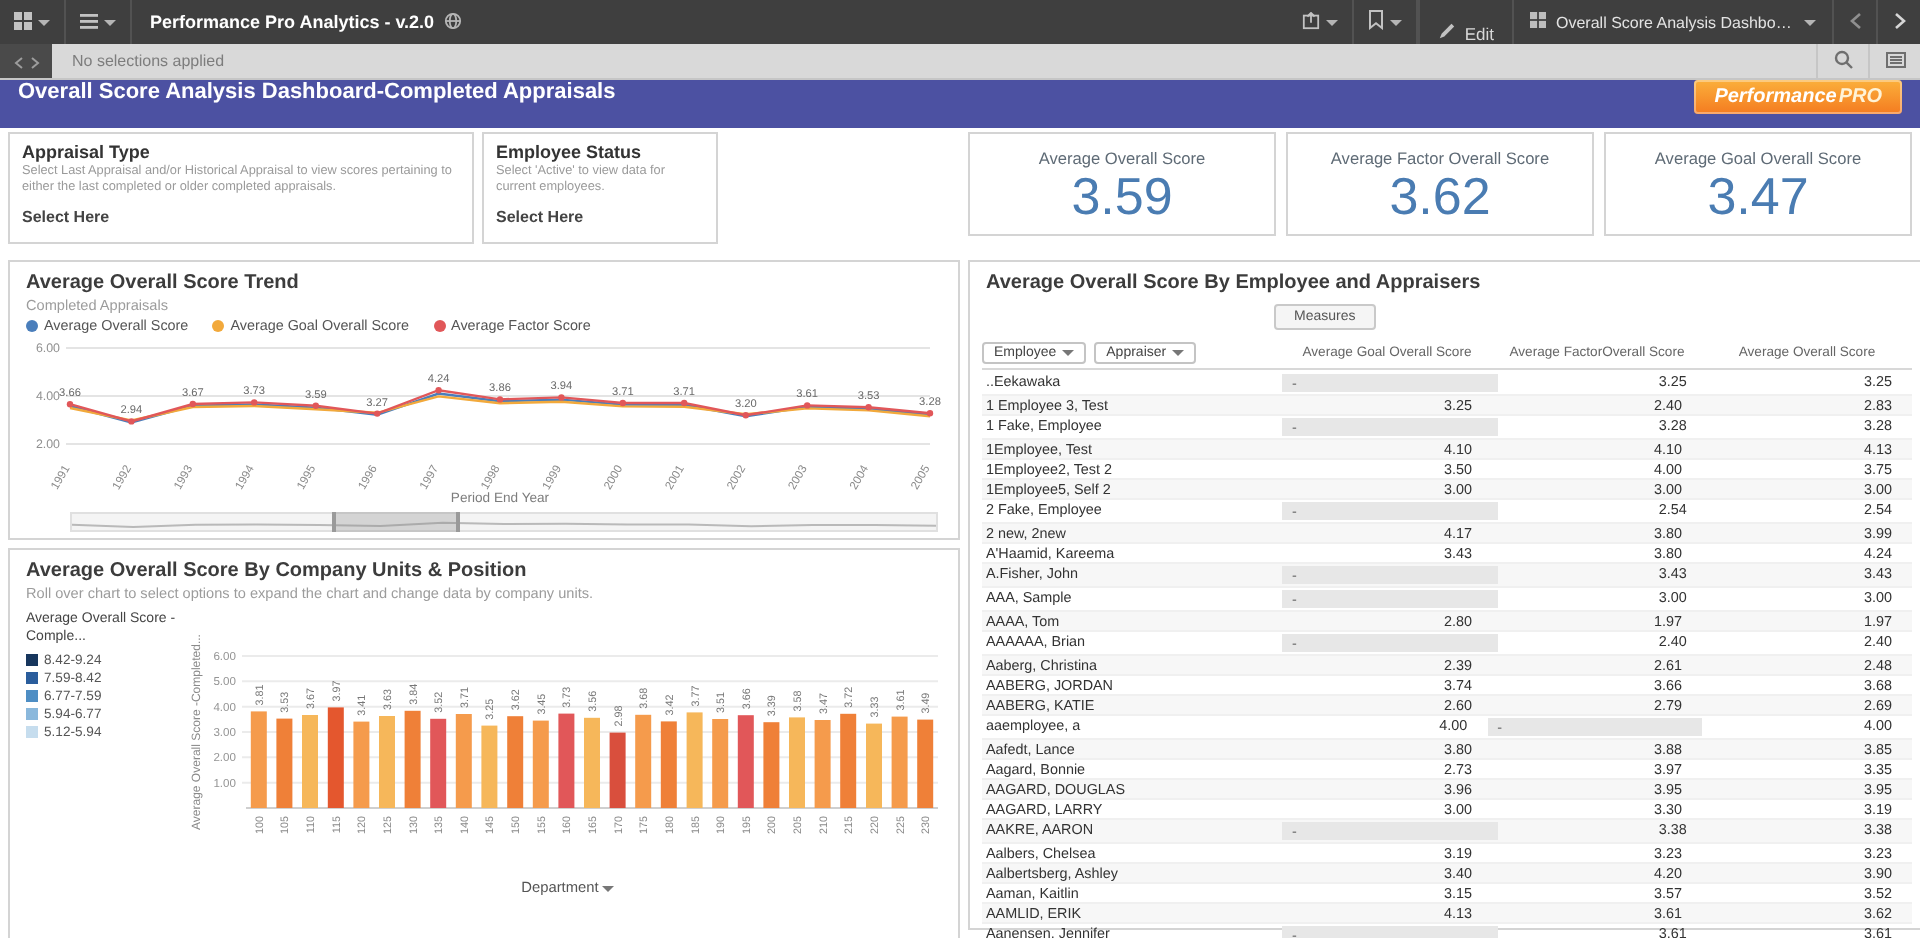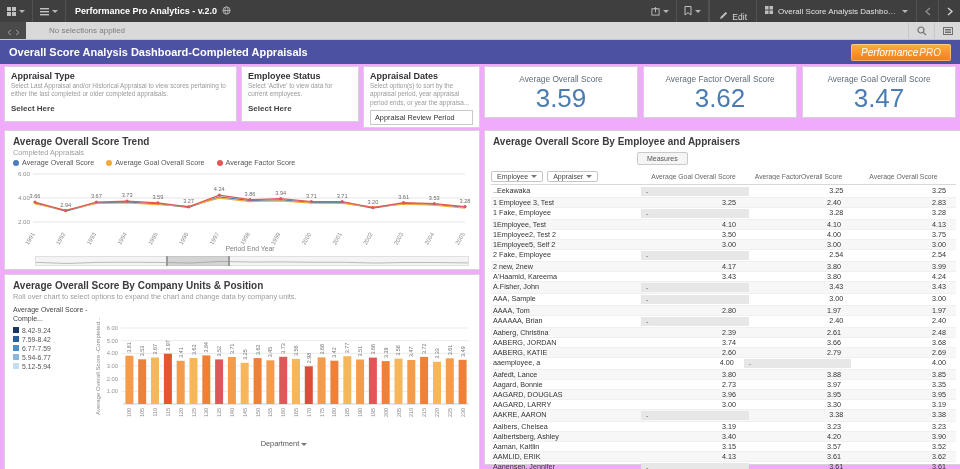--- a/index.html
+++ b/index.html
@@ -1,42 +1,42 @@
 <!DOCTYPE html>
 <html><head>
 <meta charset="utf-8">
 <style>
   *{box-sizing:border-box;margin:0;padding:0}
   html,body{background:#9b9b9b}
   body{font-family:"Liberation Sans",sans-serif}
-  #screen{position:relative;width:960px;height:469px;background:#f0abfc;overflow:hidden;font-family:"Liberation Sans",sans-serif}
+  #screen{position:relative;width:960px;height:469px;background:#ffffff;overflow:hidden;font-family:"Liberation Sans",sans-serif}
 
   
   #topbar{position:absolute;top:0;left:0;right:0;height:22px;background:#3f3f3f;display:flex;align-items:stretch}
   .tb-btn{display:flex;align-items:center;gap:3px;padding:0 7px;border-right:1px solid #525252;cursor:pointer}
   .caret{width:0;height:0;border-left:3px solid transparent;border-right:3px solid transparent;border-top:3px solid #b5b5b5;display:inline-block}
   .caret.dark{border-top-color:#777}
   .tb-title{display:flex;align-items:center;gap:5px;padding:0 9px;font-size:9px;font-weight:bold;color:#fff}
   .tb-right{margin-left:auto;display:flex;align-items:stretch}
   .tb-edit{display:flex;align-items:flex-end;gap:4px;padding:0 9px;border-left:1px solid #525252;color:#d8d8d8;font-size:8.5px;cursor:pointer}
   .tb-sheet{display:flex;align-items:center;gap:5px;padding:0 8px;border-left:1px solid #525252;font-size:8px;color:#e3e3e3;width:160px;cursor:pointer}
   .tb-sheet span.txt{flex:1;white-space:nowrap;overflow:hidden;text-overflow:ellipsis}
   .tb-nav{width:22px;display:flex;align-items:center;justify-content:center;border-left:1px solid #525252;cursor:pointer}
 
   
   #selbar{position:absolute;top:22px;left:0;right:0;height:18px;background:#d9d9d9;display:flex;align-items:center;border-bottom:1px solid #c6c6c6}
   .sel-dark{width:26px;height:100%;background:#4a4a4a;display:flex;align-items:center;justify-content:center;gap:3px;cursor:pointer}
-  .sel-msg{font-size:8px;color:#7d7d7d;margin-left:23px}
+  .sel-msg{font-size:8px;color:#7d7d7d;margin-left:10px}
   .sel-right{margin-left:auto;display:flex;align-items:stretch;height:100%}
   .sel-icon{width:26px;display:flex;align-items:center;justify-content:center;border-left:1px solid #c6c6c6;cursor:pointer}
 
   
-  #sheethdr{position:absolute;top:40px;left:0;right:0;height:24px;background:#4c51a2;display:flex;align-items:center;padding:10px 9px}
+  #sheethdr{position:absolute;top:40px;left:0;right:0;height:24px;background:#4c51a2;display:flex;padding:0 9px}
   .sh-title{color:#fff;font-size:11px;font-weight:bold}
-  #logo{margin-left:auto;height:17px;border-radius:2px;background:linear-gradient(180deg,#fbb03b,#f47b20);display:flex;align-items:center;padding:0 10px;color:#fff;font-size:10px;font-weight:normal;font-style:italic;box-shadow:0 0 0 1px rgba(255,255,255,.35) inset}
+  #logo{margin-left:auto;height:17px;border-radius:2px;background:linear-gradient(180deg,#fbb03b,#f47b20);display:flex;align-items:center;padding:0 10px;color:#fff;font-size:10px;font-weight:bold;font-style:italic;box-shadow:0 0 0 1px rgba(255,255,255,.35) inset}
   #logo .pro{font-size:10px;margin-left:1px;color:#fff3d6}
 
   
   .panel{position:absolute;background:#fff;border:1px solid #d4d4d4}
   .p-title{font-size:10px;font-weight:bold;color:#3c3c3c;padding:5px 8px 0;white-space:nowrap;overflow:hidden}
   .p-sub{font-size:7.3px;color:#9c9c9c;padding:1px 8px 0;white-space:nowrap;overflow:hidden}
 
   
   .filter{position:absolute;background:#fff;border:1px solid #d4d4d4;padding:4px 6px;overflow:hidden}
   #f1{left:4px;top:66px;width:233px;height:56px}
@@ -205,26 +205,20 @@
 
   <div class="filter" id="f1">
     <div class="f-title">Appraisal Type</div>
     <div class="f-desc">Select Last Appraisal and/or Historical Appraisal to view scores pertaining to either the last completed or older completed appraisals.</div>
     <div class="f-value">Select Here</div>
   </div>
   <div class="filter" id="f2">
     <div class="f-title">Employee Status</div>
     <div class="f-desc">Select 'Active' to view data for current employees.</div>
     <div class="f-value">Select Here</div>
-  </div>
-  <div class="filter" id="f3">
-    <div class="f-title">Appraisal Dates</div>
-    <div class="f-desc">Select option(s) to sort by the appraisal period, year appraisal period ends, or year the appraisa...</div>
-    <div class="f-input">Appraisal Review Period</div>
-    <div class="f-more">...</div>
   </div>
 
   <div id="kpi-row">
       <div class="kpi-card">
      <div class="kpi-label">Average Overall Score</div>
      <div class="kpi-value">3.59</div>
    </div>
       <div class="kpi-card">
      <div class="kpi-label">Average Factor Overall Score</div>
      <div class="kpi-value">3.62</div>

